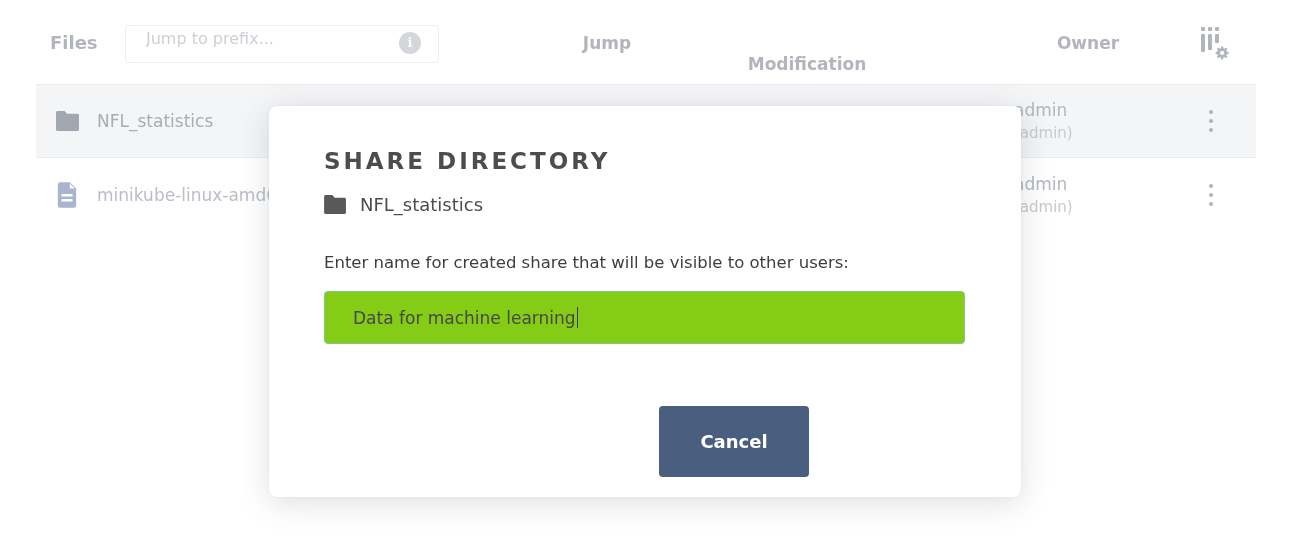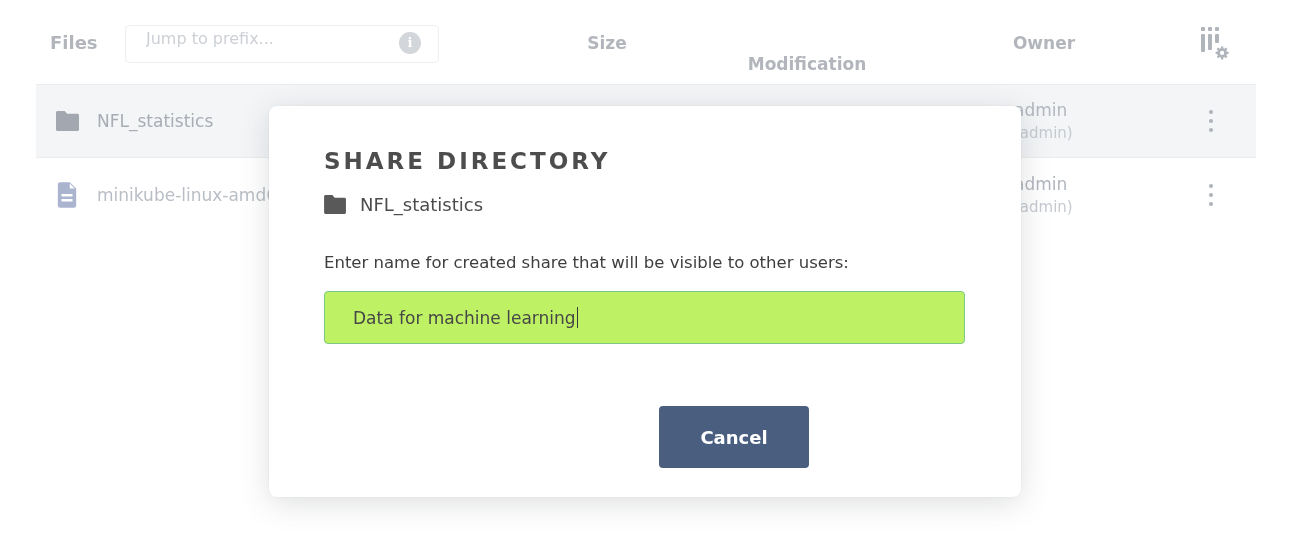--- a/index.html
+++ b/index.html
@@ -17,21 +17,21 @@
     border:1px solid #eceef0; border-radius:4px; background:#fff; padding:0 40px 12px 20px;
     font-family:inherit; font-size:16px; color:#9aa0a8; outline:none; }
   .prefix-input::placeholder { color:#ccd0d5; }
   .info-icon { position:absolute; left:399px; top:32px; width:22px; height:22px; border-radius:50%;
     background:#d3d6da; color:#ffffff; font-size:13px; font-weight:700; text-align:center; line-height:22px;
     font-family:"DejaVu Serif","Liberation Serif",serif; }
 
   .col-hdr { position:absolute; top:33px; transform:translateX(-50%); font-size:17px; font-weight:700; color:#b2b6bc; }
   .hdr-size { left:607px; }
   .hdr-modification { left:807px;margin-top:21px; }
-  .hdr-owner { left:1044px; }
+  .hdr-owner { left:1088px; }
 
   .columns-icon { position:absolute; left:1198px; top:26px; width:32px; height:34px; cursor:pointer; }
 
   .file-row { position:absolute; left:36px; width:1220px; height:74px; }
   .row-selected { top:84px; background:#f3f5f7; border-top:1px solid #eaecee; border-bottom:1px solid #eaecee; }
   .row-plain { top:158px; background:#ffffff; }
 
   .row-icon { position:absolute; left:20px; top:50%; transform:translateY(-50%); }
   .row-name { position:absolute; left:61px; top:50%; transform:translateY(-50%); font-size:17px; white-space:nowrap; }
   .row-selected .row-name { color:#a8adb5; }
@@ -51,43 +51,43 @@
 
   .modal-title { position:absolute; left:55px; top:42px; font-size:23px; font-weight:700;
     letter-spacing:3px; color:#4d4d4d; }
 
   .modal-target { position:absolute; left:55px; top:88px; display:flex; align-items:center; gap:13px; }
   .modal-target-name { font-size:18px; color:#4c4c4c; }
 
   .modal-instruction { position:absolute; left:55px; top:147px; font-size:16.5px; color:#3e3e3e; }
 
   .share-input { position:absolute; left:55px; top:185px; width:641px; height:53px;
-    border:1px solid #7cc884; border-radius:4px; background:#bef264; cursor:text;
+    border:1px solid #7cc884; border-radius:4px; background:#84cc16; cursor:text;
     display:flex; align-items:center; padding-left:28px; }
   .share-input-text { font-size:17px; color:#474747; white-space:pre; }
   .caret { display:inline-block; width:1.5px; height:21px; background:#3a3a3a; margin-left:1px; vertical-align:middle; }
 
-  .btn { position:absolute; top:300px; height:62px; border:none; border-radius:4px; cursor:pointer;
+  .btn { position:absolute; top:300px; height:71px; border:none; border-radius:4px; cursor:pointer;
     font-family:inherit; font-size:18px; }
   .btn-cancel { left:390px; width:150px; background:#4a5e80; color:#ffffff; font-weight:700; }
   .btn-create { left:547px; width:149px; background:#6fcb85; color:#f2fbf4; font-weight:600; }
 </style>
 </head>
 <body>
 
 <div class="screen">
 
   <div class="browser">
 
     <div class="files-label">Files</div>
 
     <input class="prefix-input" type="text" placeholder="Jump to prefix..." style="">
     <div class="info-icon">i</div>
 
-    <div class="col-hdr hdr-size">Size</div>
+    <div class="col-hdr hdr-size">Jump</div>
     <div class="col-hdr hdr-modification">Modification</div>
     <div class="col-hdr hdr-owner">Owner</div>
 
     <svg class="columns-icon" viewBox="0 0 32 34">
       <g fill="#b0b4bb">
         <rect x="3" y="1" width="4" height="4" rx="1"></rect>
         <rect x="10" y="1" width="4" height="4" rx="1"></rect>
         <rect x="17" y="1" width="4" height="4" rx="1"></rect>
         <rect x="3" y="8" width="4" height="18" rx="1"></rect>
         <rect x="10" y="8" width="4" height="16" rx="1"></rect>

